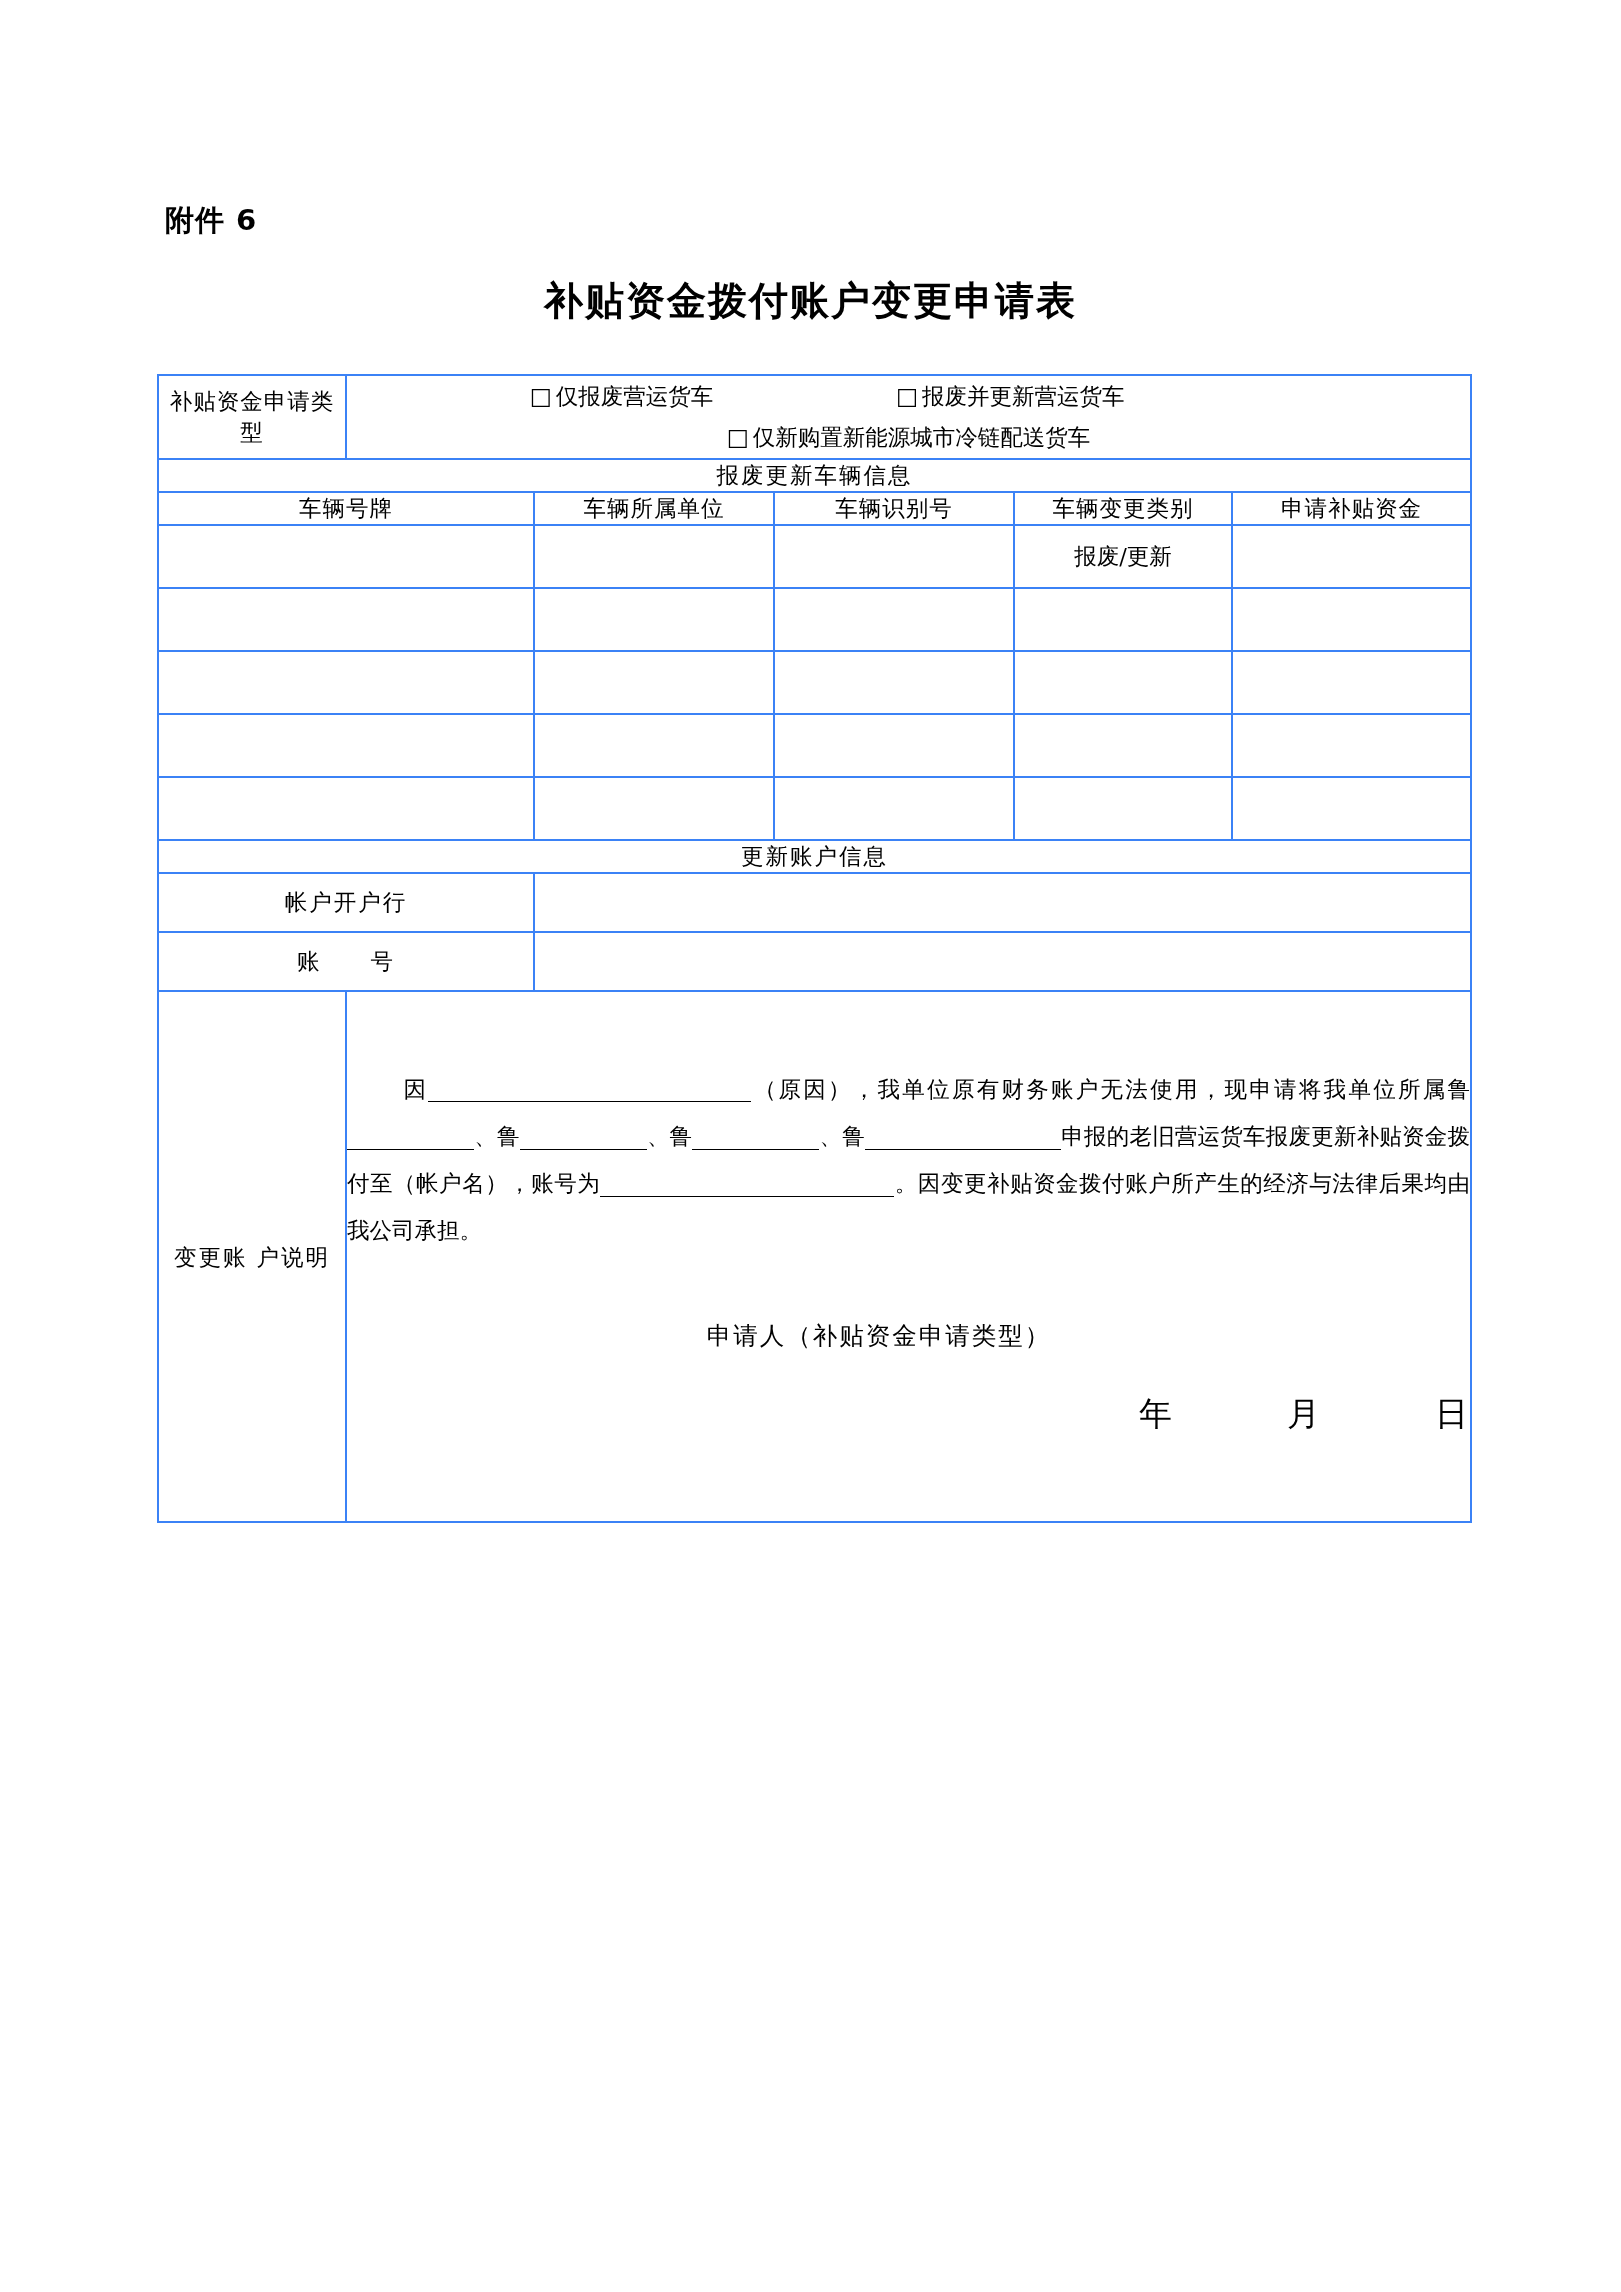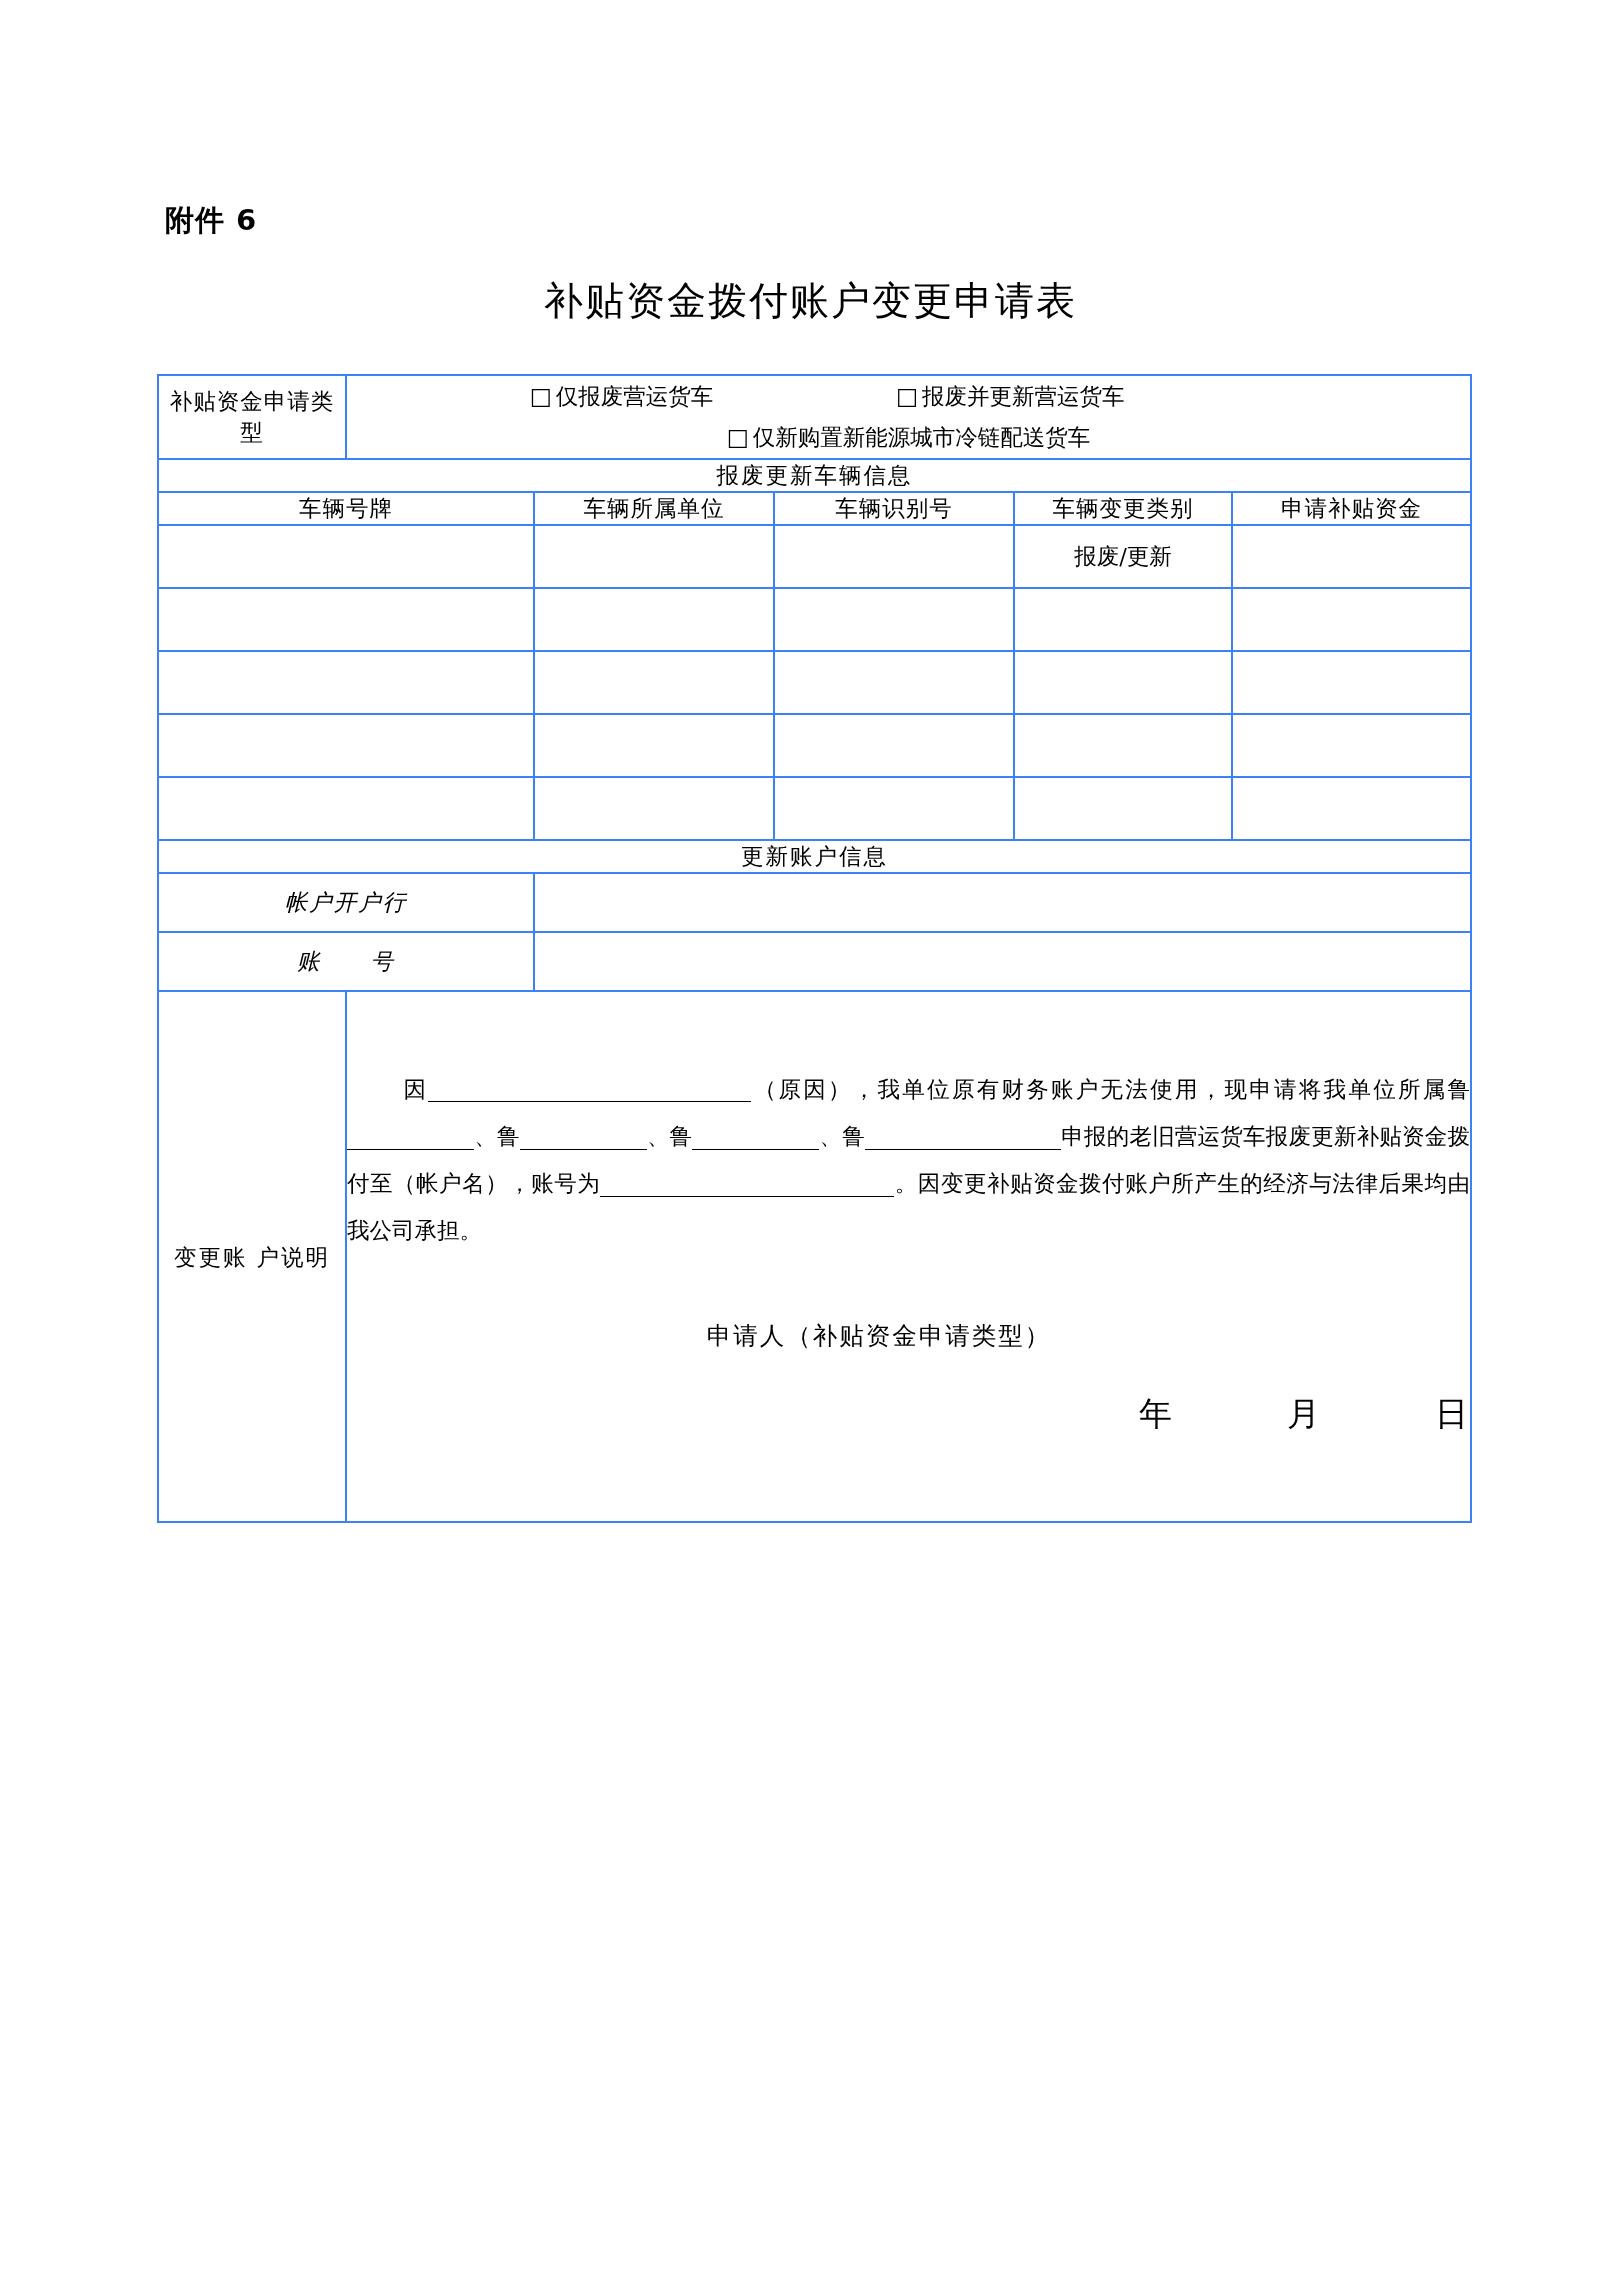--- a/index.html
+++ b/index.html
@@ -30,21 +30,21 @@
     letter-spacing: 1px;
     font-family: "DejaVu Sans", "Liberation Sans", sans-serif;
   }
   .doc-title {
     position: absolute;
     left: 0;
     top: 274px;
     width: 1621px;
     text-align: center;
     font-size: 39px;
-    font-weight: normal;
+    font-weight: bold;
     letter-spacing: 2px;
     font-family: "DejaVu Serif", "Liberation Serif", serif;
   }
   table.main {
     position: absolute;
     left: 157px;
     top: 374px;
     width: 1313px;
     border-collapse: collapse;
     table-layout: fixed;
@@ -87,21 +87,20 @@
     padding: 13.7px 0;
   }
   .empty-row td {
     height: 61px;
   }
   .acct-label {
     font-size: 24.5px;
     letter-spacing: 2px;
     padding: 17.6px 9.8px;
     white-space: pre;
-    font-style: italic;
   }
   .acct-value {
     height: 57px;
   }
   .stmt-label {
     font-size: 24.5px;
     letter-spacing: 2px;
     line-height: 1.7;
     vertical-align: middle;
   }

